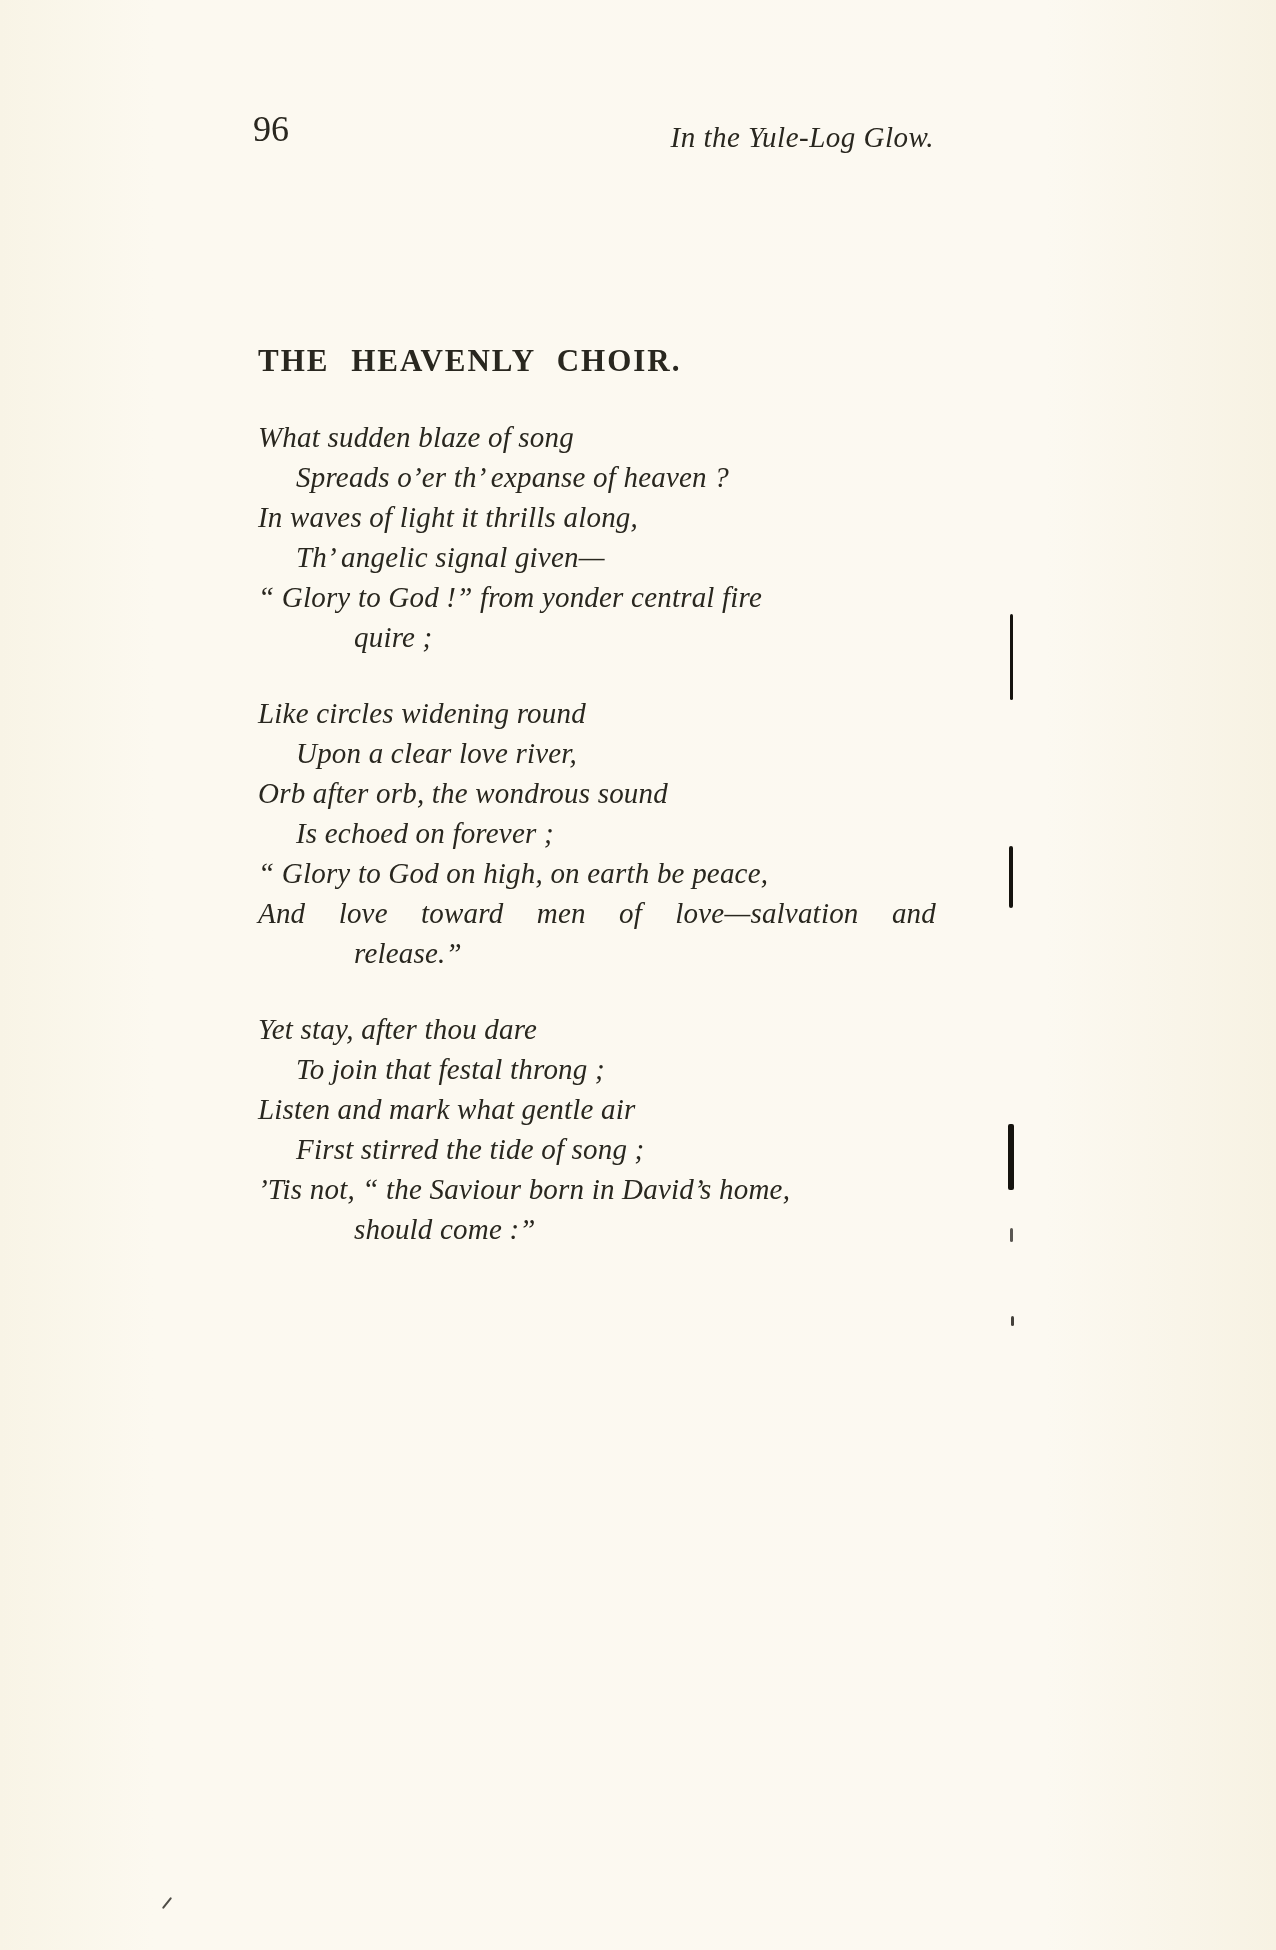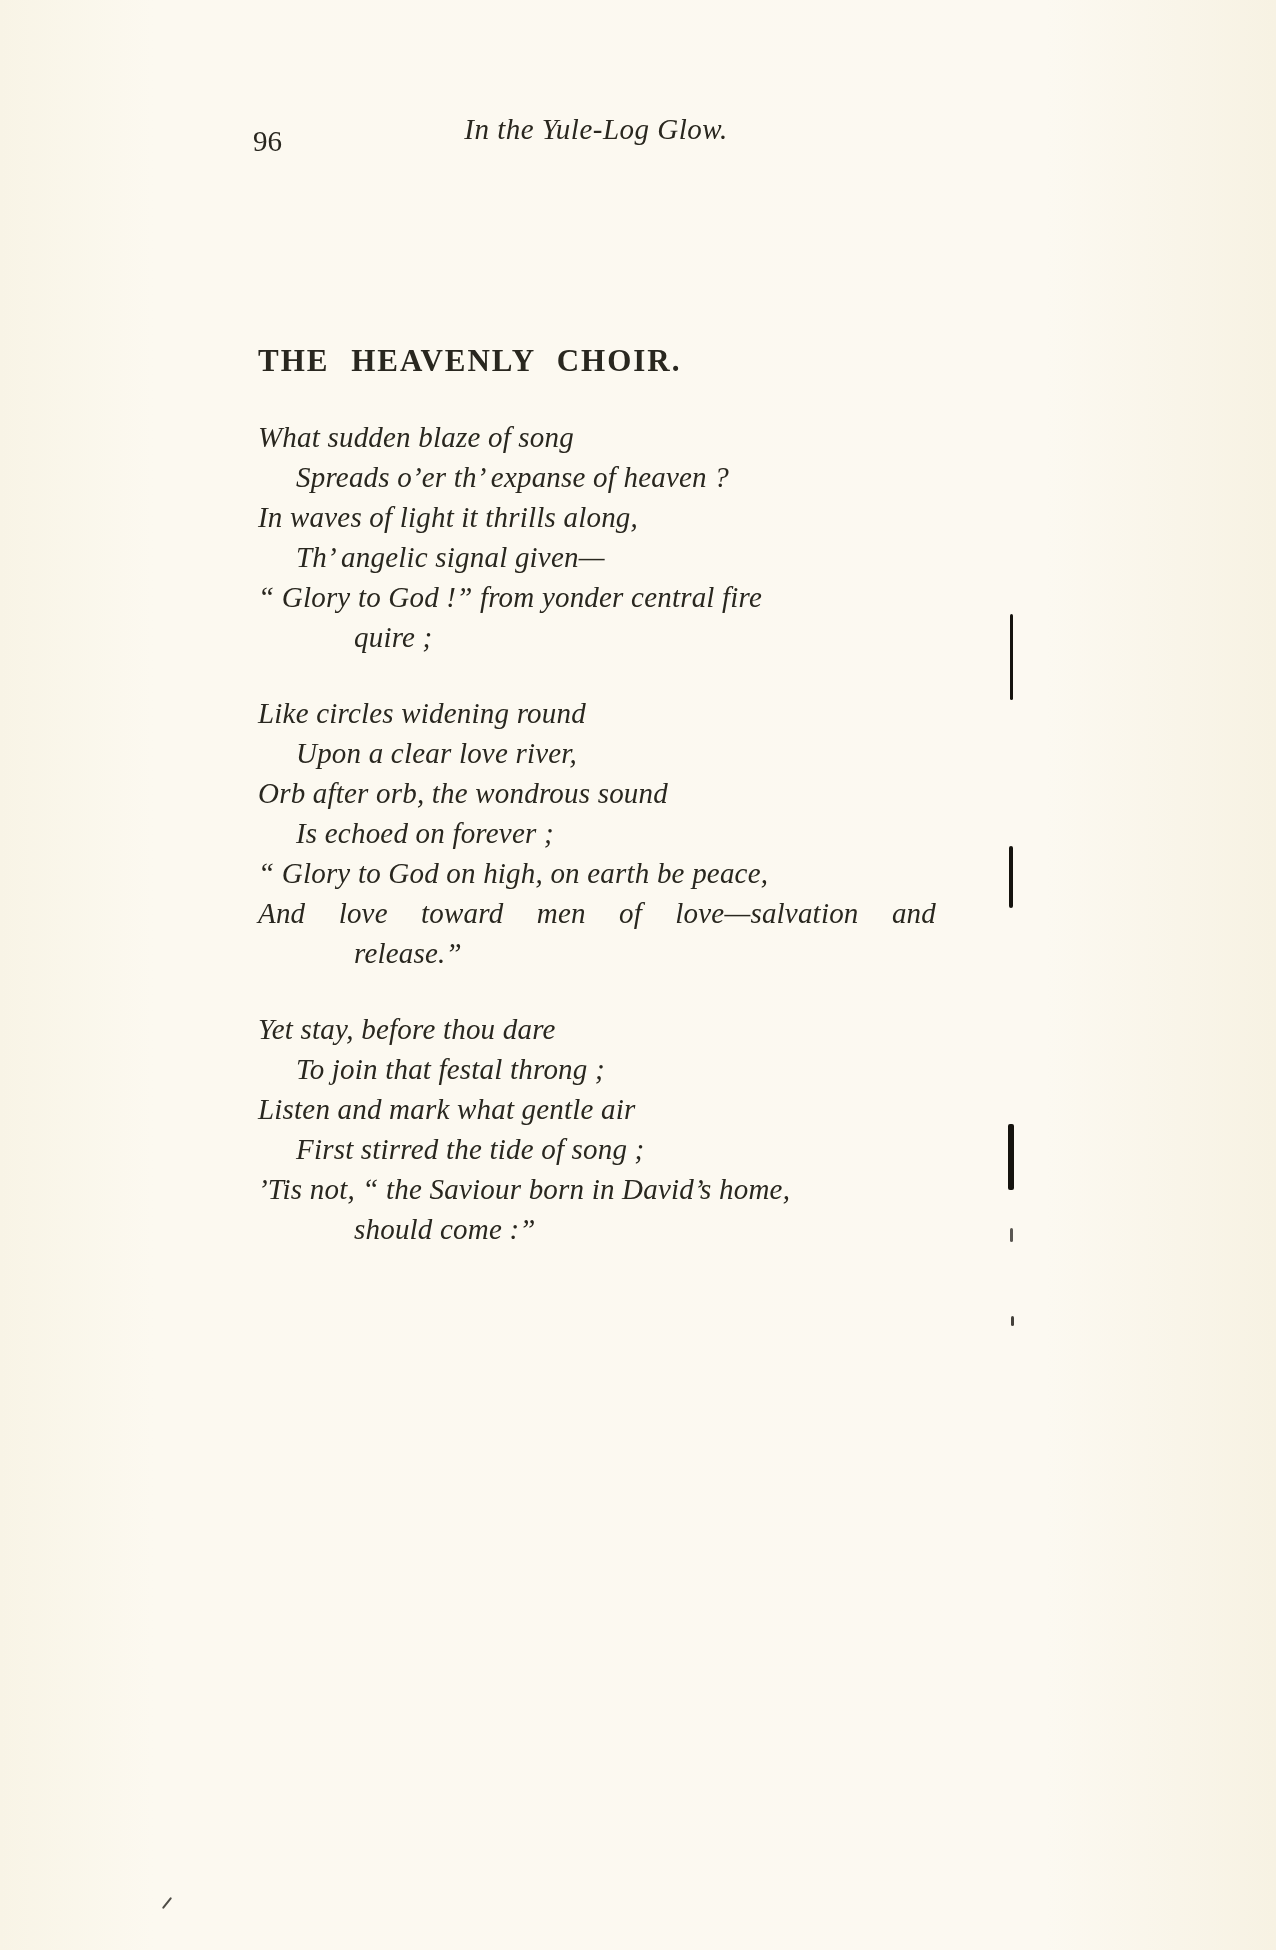--- a/index.html
+++ b/index.html
@@ -22,30 +22,30 @@
   .page-header {
     position: absolute;
     top: 112px;
     left: 0;
     width: 100%;
     height: 40px;
   }
   .page-number {
     position: absolute;
     left: 253px;
-    top: 12px;
-    font-size: 29px;
+    top: 0;
+    font-size: 36px;
     line-height: 34px;
   }
   .running-title {
     position: absolute;
     left: 258px;
     width: 676px;
-    top: 0;
-    text-align: center;
+    top: 8px;
+    text-align: right;
     font-style: italic;
     font-size: 29px;
     line-height: 34px;
     letter-spacing: 0.5px;
   }
 
   
   .poem-title {
     position: absolute;
     top: 343px;
@@ -129,21 +129,21 @@
       <div class="poem-line">Like circles widening round</div>
       <div class="poem-line indent1">Upon a clear love river,</div>
       <div class="poem-line">Orb after orb, the wondrous sound</div>
       <div class="poem-line indent1">Is echoed on forever ;</div>
       <div class="poem-line">“ Glory to God on high, on earth be peace,</div>
       <div class="poem-line justify">And love toward men of love—salvation and</div>
       <div class="poem-line indent2">release.”</div>
     </div>
 
     <div class="stanza">
-      <div class="poem-line">Yet stay, before thou dare</div>
+      <div class="poem-line">Yet stay, after thou dare</div>
       <div class="poem-line indent1">To join that festal throng ;</div>
       <div class="poem-line">Listen and mark what gentle air</div>
       <div class="poem-line indent1">First stirred the tide of song ;</div>
       <div class="poem-line">’Tis not, “ the Saviour born in David’s home,</div>
       <div class="poem-line indent2">should come :”</div>
     </div>
 
   </div>
 
   <div class="scan-mark mark-1"></div>

